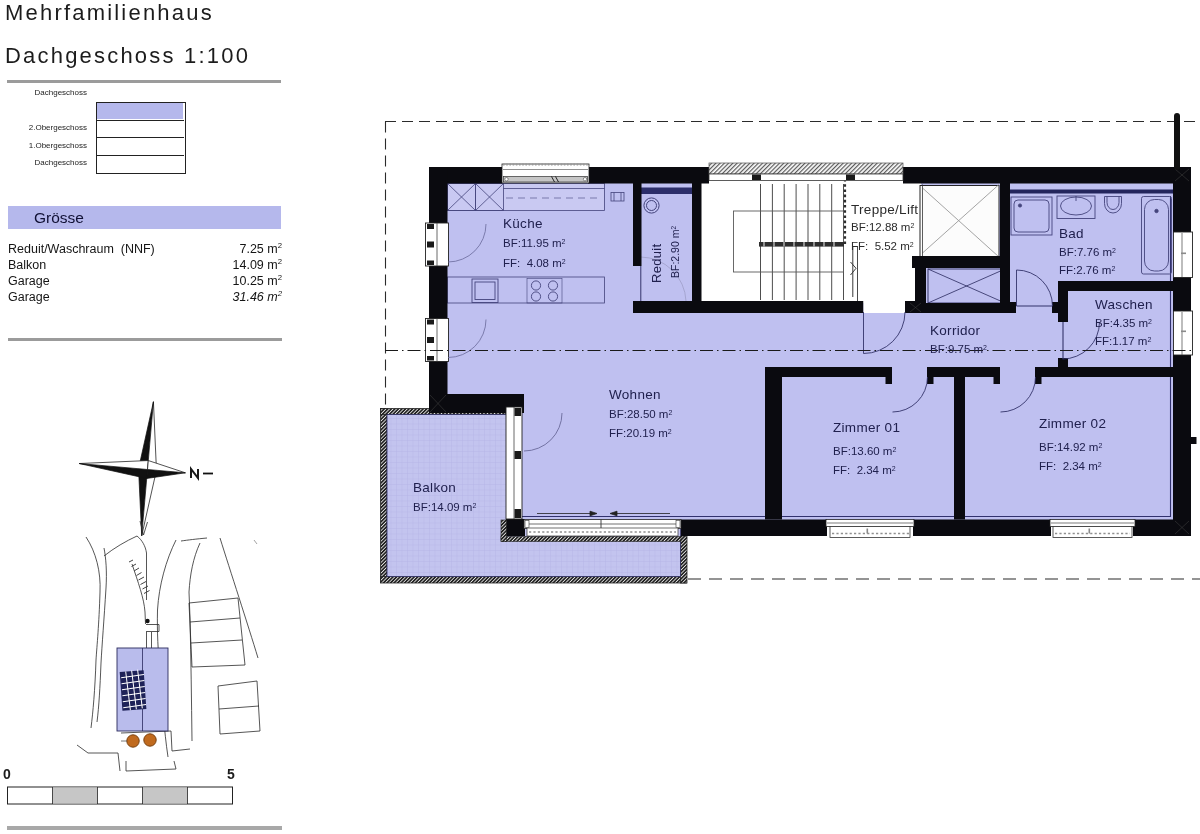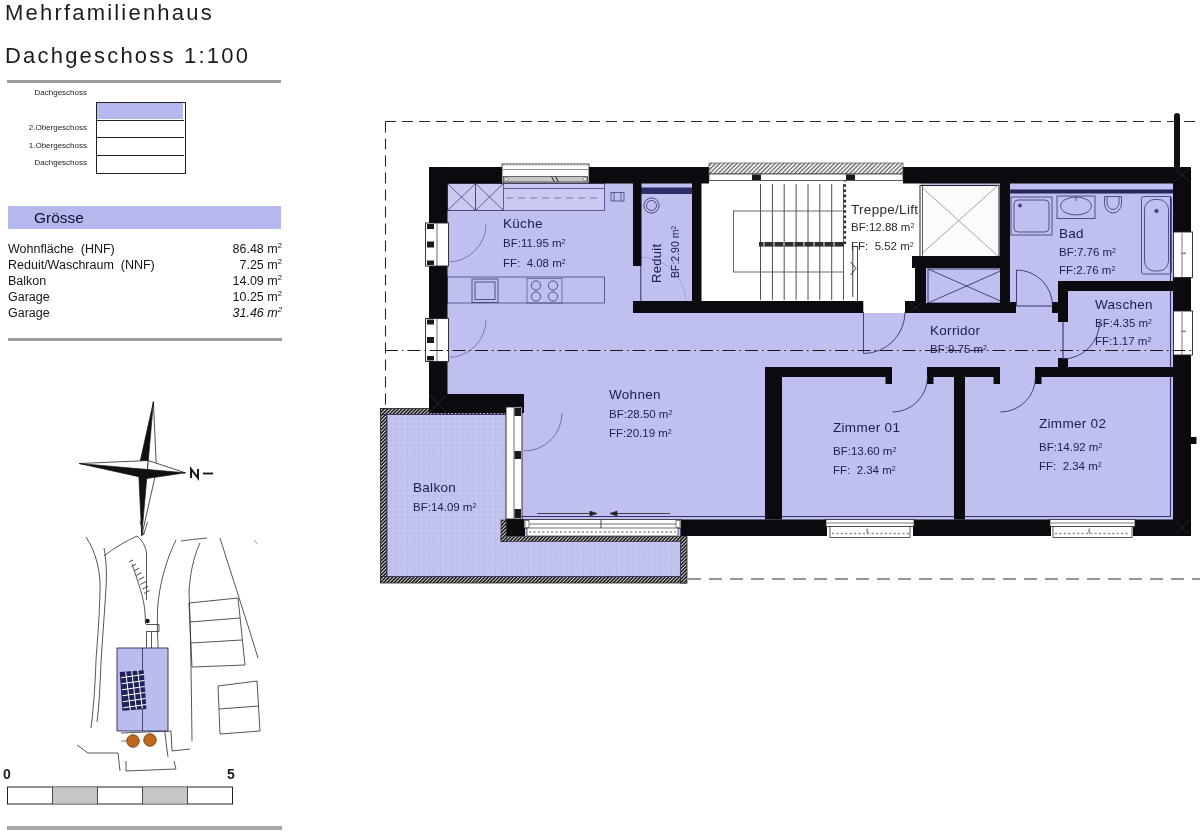--- a/index.html
+++ b/index.html
@@ -27,21 +27,20 @@
 <div class="abs" style="right:1113px;top:88px;font-size:8px;color:#222;white-space:nowrap;">Dachgeschoss</div>
 <div class="abs" style="right:1113px;top:123px;font-size:8px;color:#222;white-space:nowrap;text-align:right;">2.Obergeschoss</div>
 <div class="abs" style="right:1113px;top:141px;font-size:8px;color:#222;white-space:nowrap;">1.Obergeschoss</div>
 <div class="abs" style="right:1113px;top:158px;font-size:8px;color:#222;white-space:nowrap;">Dachgeschoss</div>
 
 <div class="abs" style="left:8px;top:206px;width:273px;height:23px;background:#b5b8ec;"></div>
 
 <div class="abs" style="left:10px;top:209px;font-size:15.5px;color:#101034;margin-left:24px;">Grösse</div>
 
 <div class="abs" style="left:8px;top:241px;width:274px;font-size:12.5px;color:#151515;line-height:16px;">
-  <div><span>Wohnfläche&nbsp;&nbsp;(HNF)</span><span style="float:right;">86.48&nbsp;m<sup>2</sup></span></div>
   <div><span>Reduit/Waschraum&nbsp;&nbsp;(NNF)</span><span style="float:right;">7.25&nbsp;m<sup>2</sup></span></div>
   <div><span>Balkon</span><span style="float:right;">14.09&nbsp;m<sup>2</sup></span></div>
   <div><span>Garage</span><span style="float:right;">10.25&nbsp;m<sup>2</sup></span></div>
   <div><span>Garage</span><span style="float:right;font-style:italic;">31.46&nbsp;m<sup>2</sup></span></div>
 </div>
 
 <div class="abs" style="left:8px;top:338px;width:274px;height:3px;background:#9b9b9b;"></div>
 
 <div class="abs" style="left:7px;top:826px;width:275px;height:3.5px;background:#a8a8a8;"></div>
 

